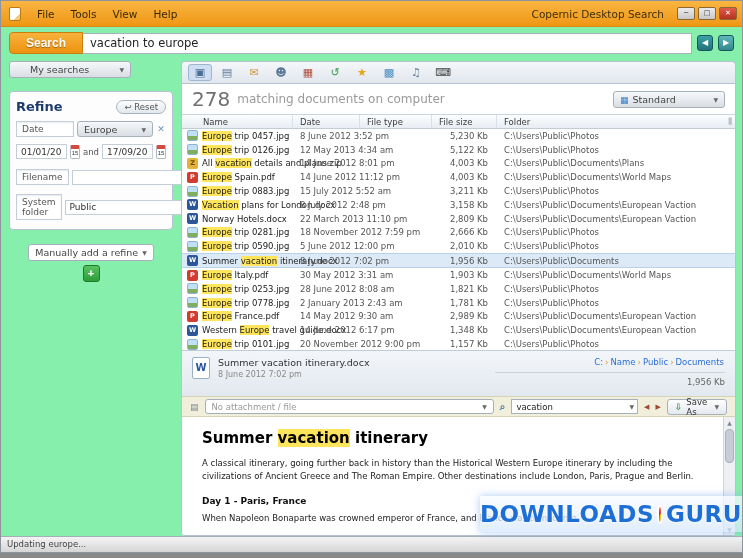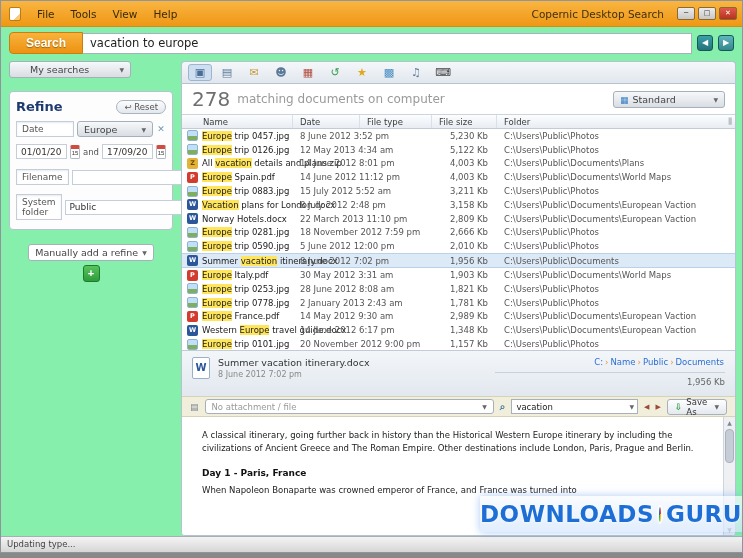--- a/index.html
+++ b/index.html
@@ -423,35 +423,36 @@
           <span class="find-arrow">◀</span>
           <span class="find-arrow">▶</span>
           <span class="saveas">
             <span class="save-ic">⇩</span>
             <span>Save As</span>
             <span class="caret" style="font-size:6px;color:#666;">▼</span>
           </span>
         </div>
 
         <div class="docview">
+          <div class="doc-title">Summer <span class="hl">vacation</span> itinerary</div>
           <div class="doc-p">A classical itinerary, going further back in history than the Historical Western Europe itinerary by including the civilizations of Ancient Greece and The Roman Empire. Other destinations include London, Paris, Prague and Berlin.</div>
           <div class="doc-day">Day 1 - Paris, France</div>
           <div class="doc-p">When Napoleon Bonaparte was crowned emperor of France, and France was turned into</div>
           <div class="doc-scroll">
             <span class="arr">▲</span>
             <span class="doc-thumb"></span>
             <span class="arr down">▼</span>
           </div>
         </div>
       </div>
     </main>
   </div>
 
   <div class="statusbar">
-    <span>Updating type...</span>
+    <span>Updating europe...</span>
   </div>
 
   <div class="watermark">
     <span class="wm-text">DOWNLOADS</span>
     <span class="wm-logo"></span>
     <span class="wm-text">GURU</span>
   </div>
 </div>
 
 </body></html>

